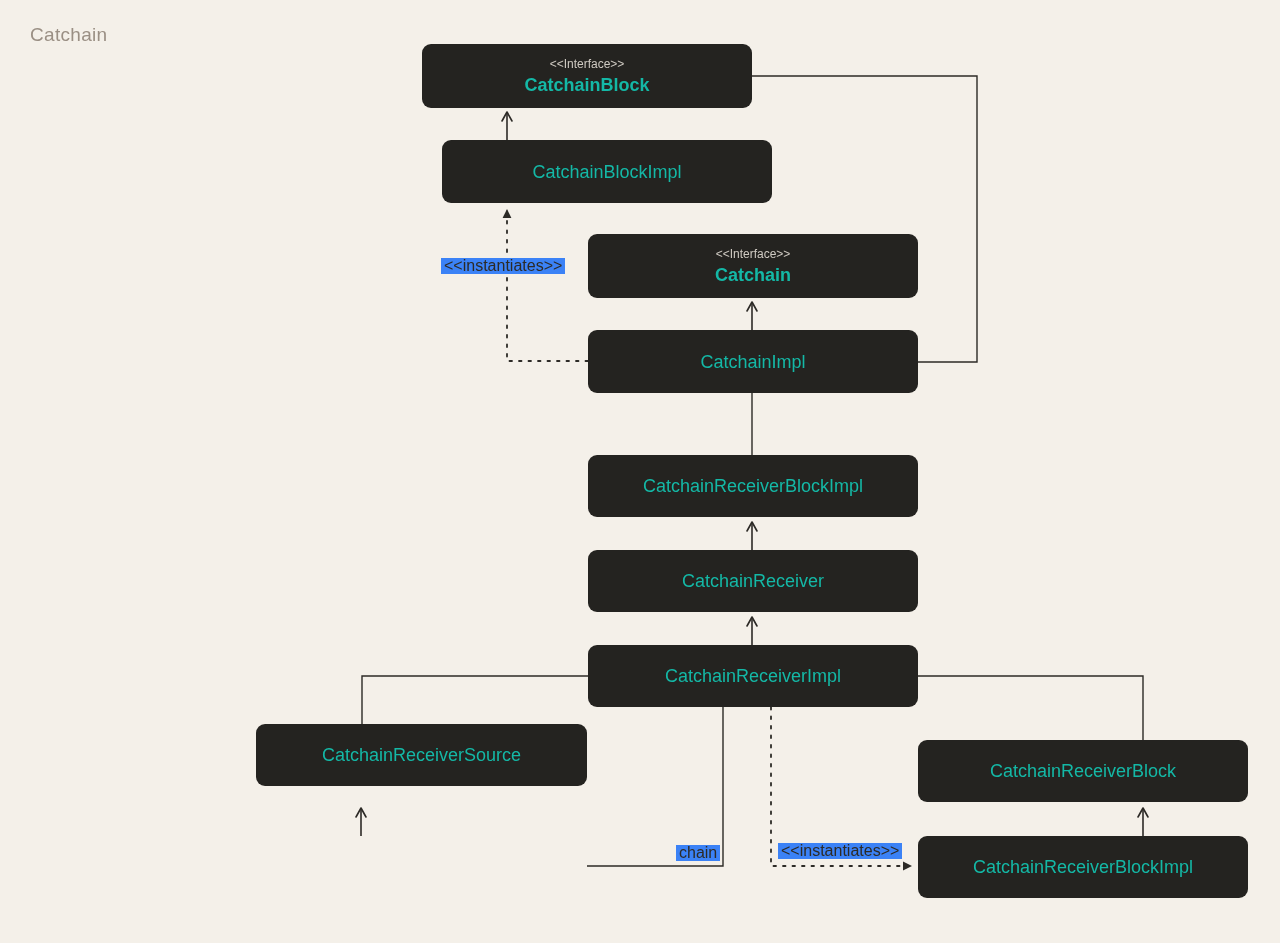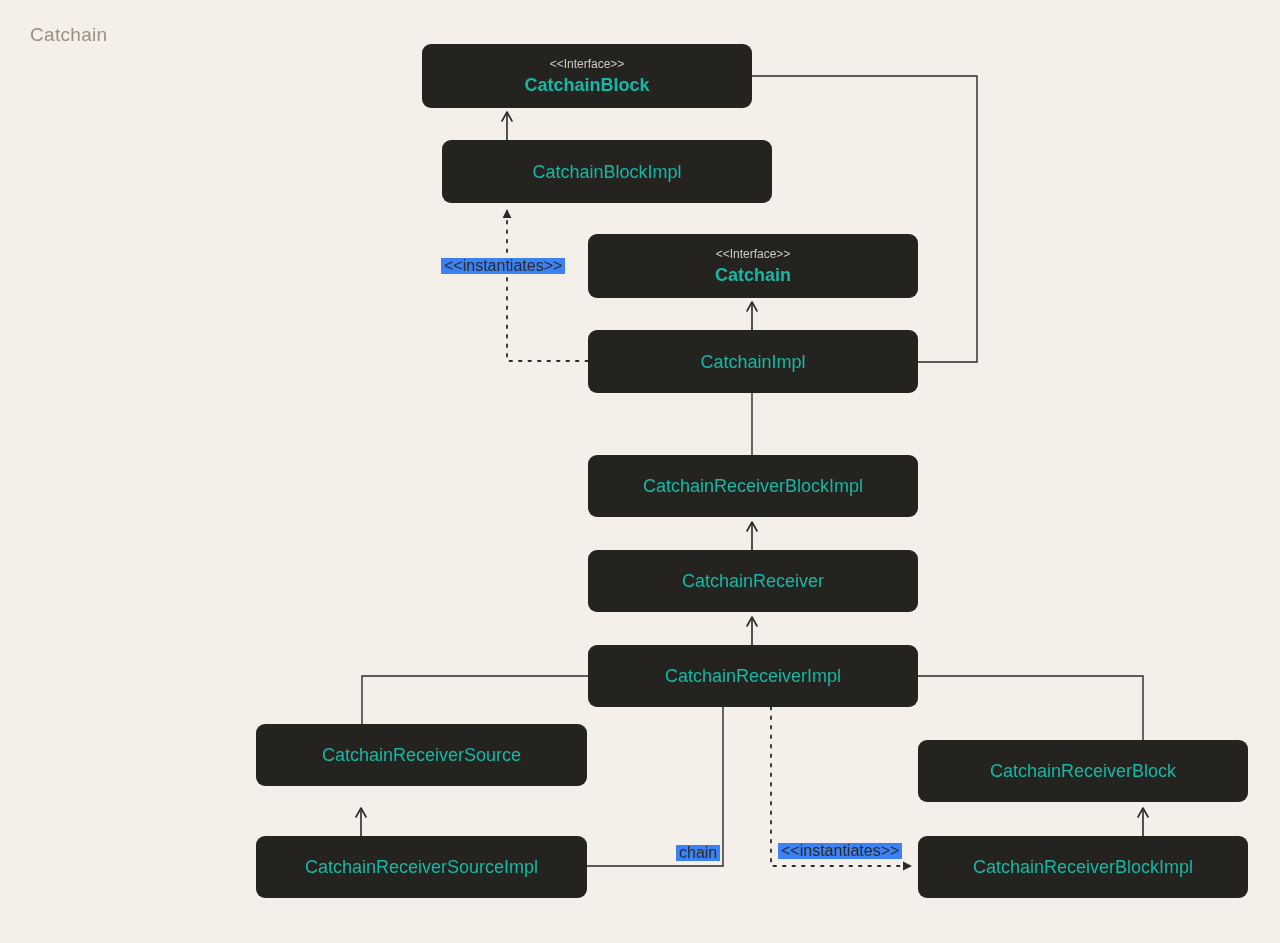--- a/index.html
+++ b/index.html
@@ -145,23 +145,20 @@
   </div>
 
   <div class="node" style="left:588px; top:645px; width:330px; height:62px;">
     <div class="label">CatchainReceiverImpl</div>
   </div>
 
   <div class="node" style="left:256px; top:724px; width:331px; height:62px;">
     <div class="label">CatchainReceiverSource</div>
   </div>
 
-  <div class="node" style="left:256px; top:836px; width:331px; height:62px;">
-    <div class="label">CatchainReceiverSourceImpl</div>
-  </div>
 
   <div class="node" style="left:918px; top:740px; width:330px; height:62px;">
     <div class="label">CatchainReceiverBlock</div>
   </div>
 
   <div class="node" style="left:918px; top:836px; width:330px; height:62px;">
     <div class="label">CatchainReceiverBlockImpl</div>
   </div>
 
   <div class="edge-label" style="left:441px; top:258px;">&lt;&lt;instantiates&gt;&gt;</div>

